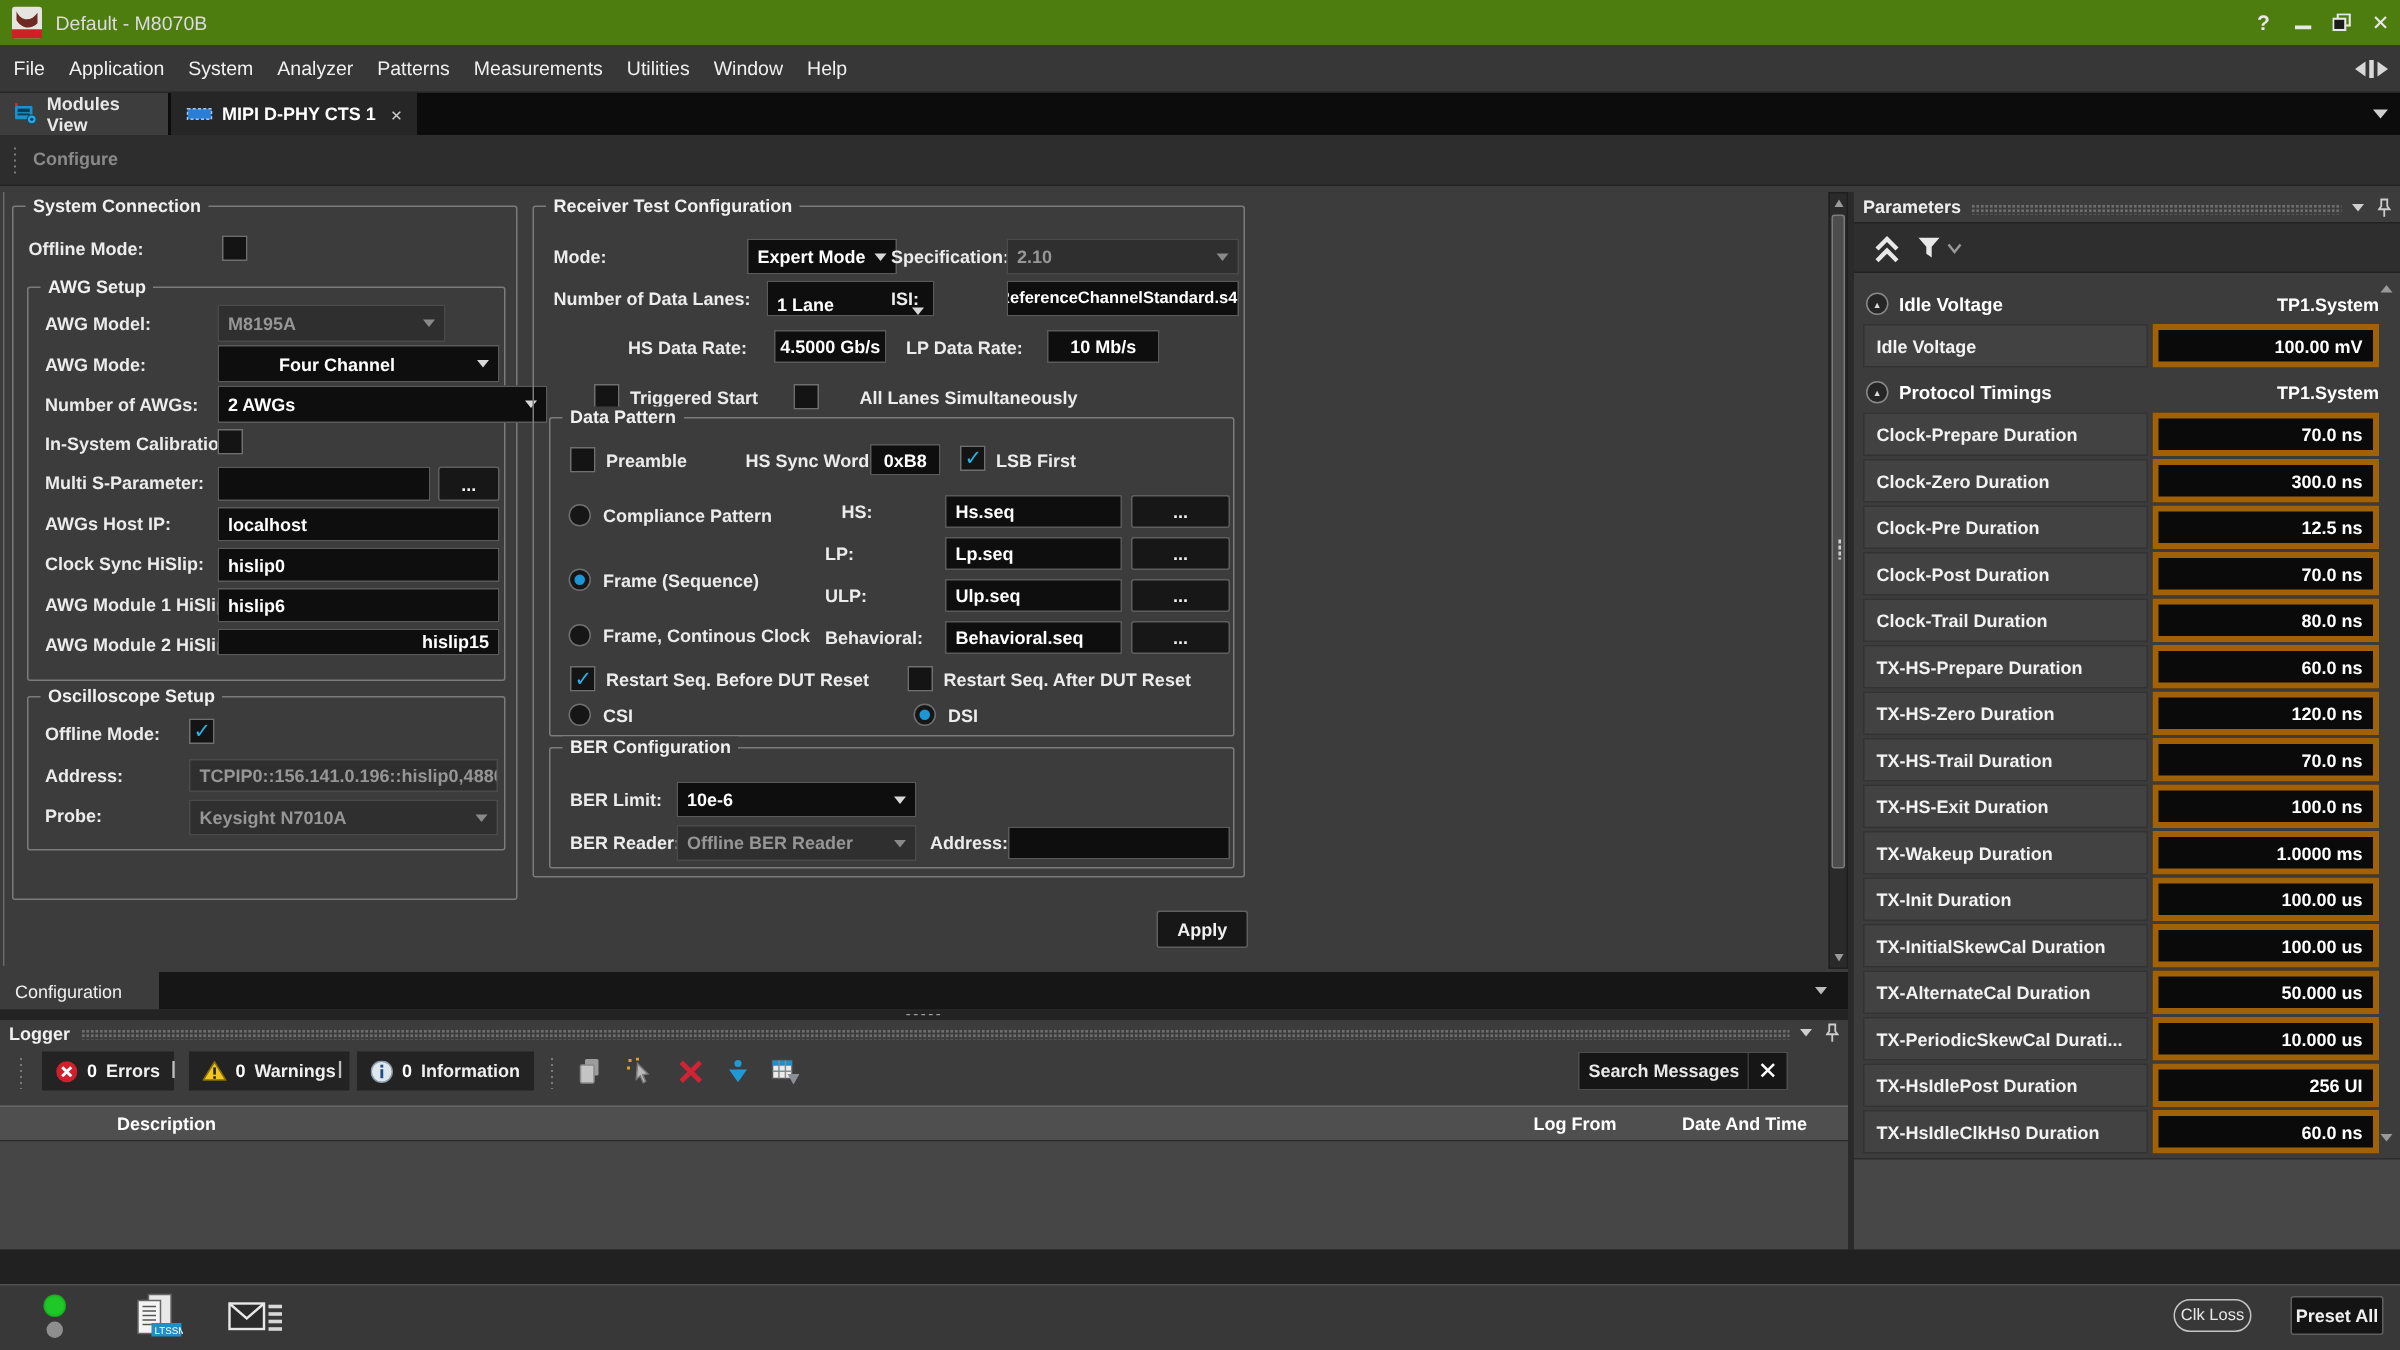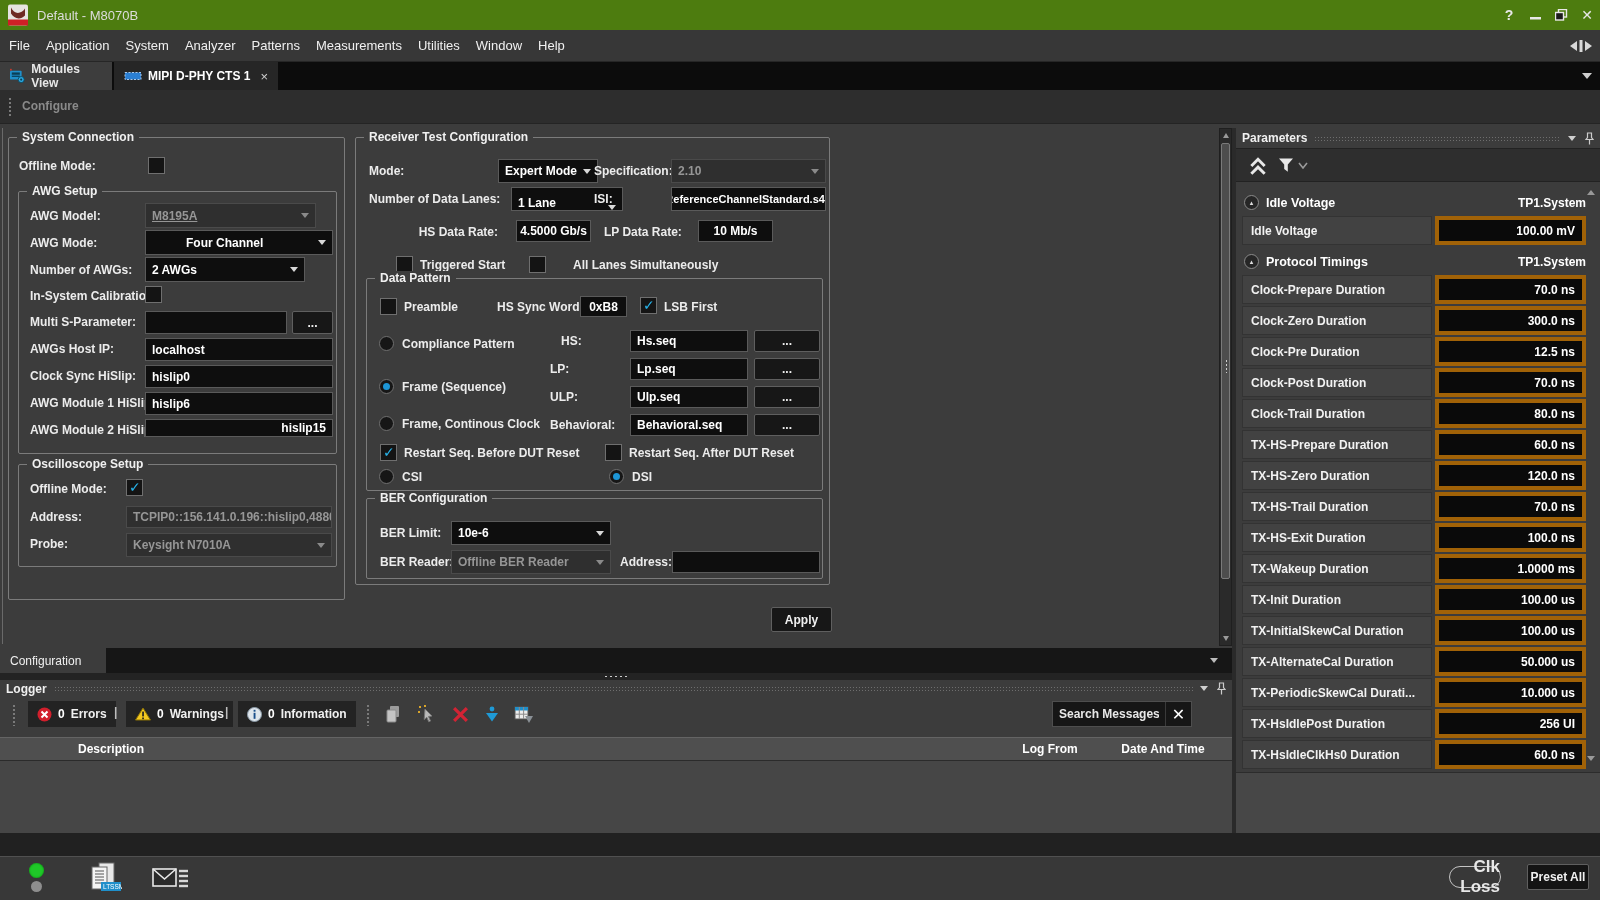--- a/index.html
+++ b/index.html
@@ -112,21 +112,21 @@
   .logger-body{position:absolute;left:0;top:81px;width:1232px;height:72px;background:#464646;}
 
   .darkstrip{position:absolute;left:0;top:833px;width:1600px;height:23px;background:#212121;}
 
   
   .statusbar{position:absolute;left:0;top:856px;width:1600px;height:44px;background:#383838;border-top:1px solid #505050;}
   .led{position:absolute;border-radius:50%;}
   .led-green{left:29px;top:6px;width:15px;height:15px;background:#1fc828;box-shadow:inset 0 0 2px #0a7a10;}
   .led-gray{left:31px;top:24px;width:11px;height:11px;background:#8e8e8e;}
   .oval-ind{position:absolute;left:1449px;top:9px;width:52px;height:22px;border:1px solid #c4c4c4;border-radius:11px;
-      display:flex;align-items:center;justify-content:center;font-size:17px;font-weight:700;color:#e8e8e8;text-align:right;}
+      display:flex;align-items:center;justify-content:center;font-size:11px;font-weight:400;color:#e8e8e8;}
   .preset-btn{left:1527px;top:7px;width:62px;height:26px;background:#141414;}
 </style>
 </head>
 <body>
 
 <div id="app">
 
   <div class="titlebar">
     <svg class="app-logo" viewBox="0 0 20 21">
       <rect width="20" height="21" rx="2" fill="#e6e4e0"></rect>
@@ -204,33 +204,33 @@
 
     <div class="groupbox" style="left:8px;top:13px;width:337px;height:463px;">
       <span class="legend">System Connection</span>
       <span class="flabel" style="left:10px;top:21px;">Offline Mode:</span>
       <span class="checkbox" style="left:139px;top:19px;"></span>
 
       <div class="groupbox" style="left:9px;top:53px;width:319px;height:263px;">
         <span class="legend">AWG Setup</span>
 
         <span class="flabel" style="left:11px;top:17px;">AWG Model:</span>
-        <div class="select disabled" style="left:126px;top:11px;width:171px;height:25px;text-decoration:underline;">
+        <div class="select disabled" style="left:126px;top:11px;width:152px;height:25px;">
           <span>M8195A</span>
             <span class="caret"></span>
         </div>
 
         <span class="flabel" style="left:11px;top:44px;">AWG Mode:</span>
         <div class="select" style="left:126px;top:38px;width:188px;height:25px;padding-left:40px;">
           <span>Four Channel</span>
             <span class="caret"></span>
         </div>
 
         <span class="flabel" style="left:11px;top:71px;">Number of AWGs:</span>
-        <div class="select" style="left:126px;top:65px;width:160px;height:25px;">
+        <div class="select" style="left:126px;top:65px;width:220px;height:25px;">
           <span>2 AWGs</span>
             <span class="caret"></span>
         </div>
 
         <span class="flabel" style="left:11px;top:97px;">In-System Calibration:</span>
         <span class="checkbox" style="left:126px;top:94px;"></span>
 
         <span class="flabel" style="left:11px;top:123px;">Multi S-Parameter:</span>
         <div class="tfield" style="left:126px;top:119px;width:142px;height:23px;">
           <span></span>

